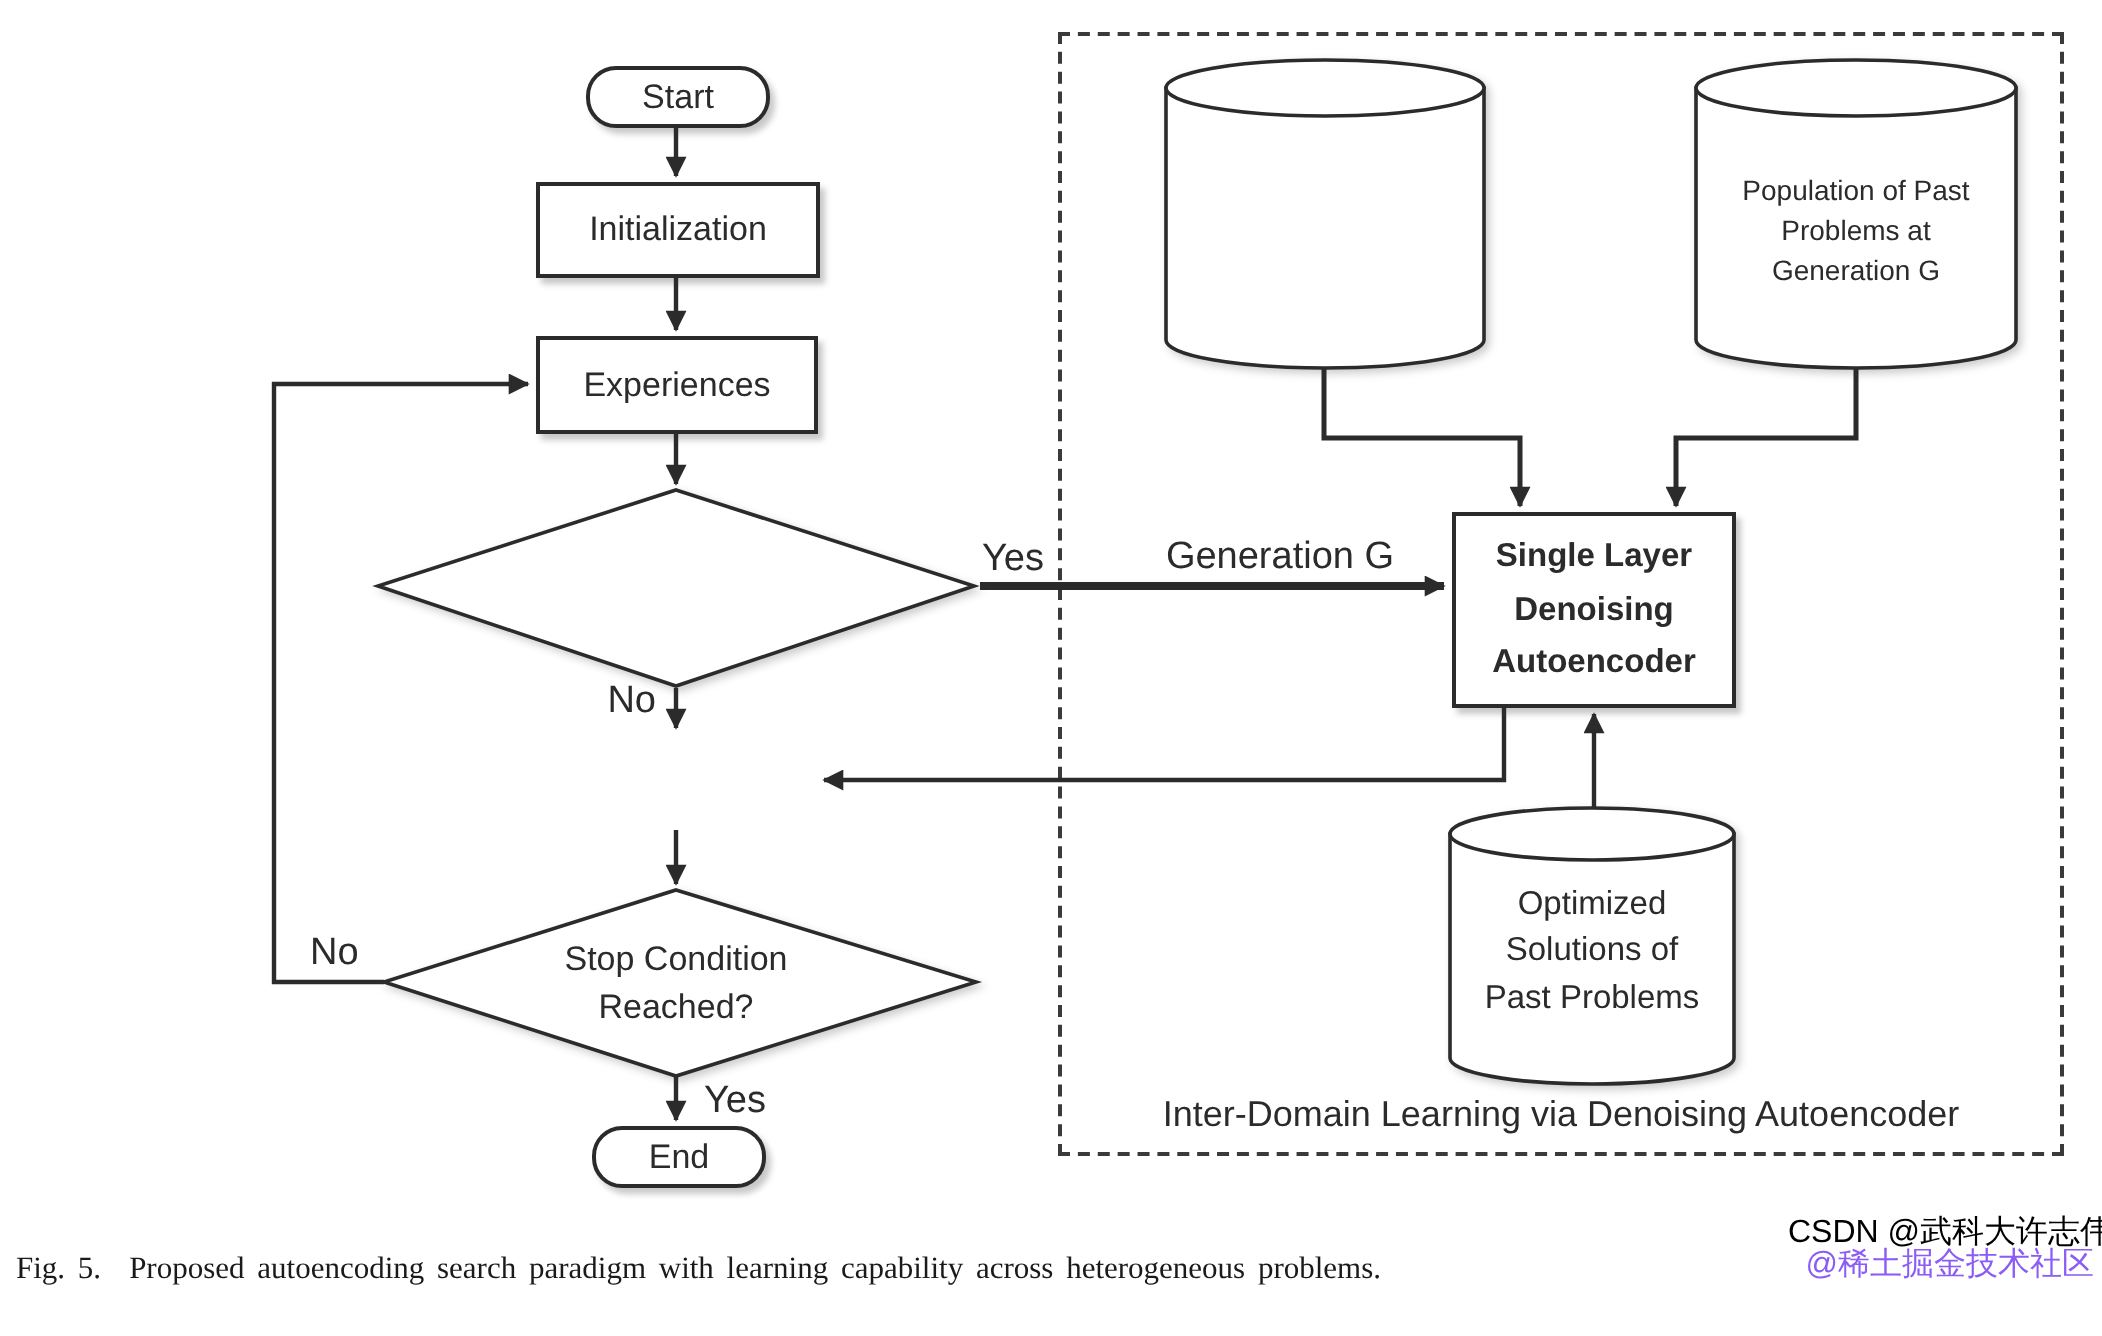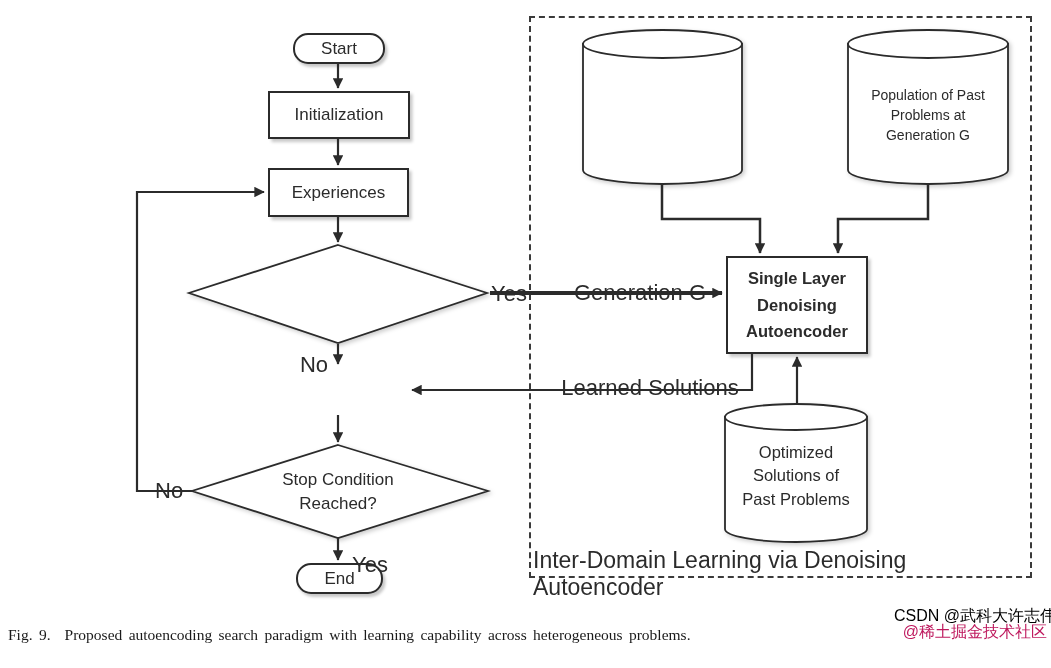--- a/index.html
+++ b/index.html
@@ -18,34 +18,34 @@
     font-size:17px;z-index:1;box-shadow:2.5px 3px 3px rgba(0,0,0,0.22);
     text-align:center;
   }
   .rounded{border-radius:15px;}
   .shape{filter:drop-shadow(2px 2.5px 2px rgba(0,0,0,0.20));}
   .lbl{
     position:absolute;z-index:3;display:flex;align-items:center;justify-content:center;
     text-align:center;font-size:17px;line-height:1.42;white-space:pre-line;
   }
   .edge-lbl{
-    position:absolute;z-index:3;font-size:22px;white-space:nowrap;margin-top:12px;
+    position:absolute;z-index:3;font-size:19px;white-space:nowrap;
   }
   .interdomain-lbl{
     position:absolute;left:533px;top:547px;width:495px;height:26px;z-index:3;
-    text-align:left;font-size:23px;color:#2b2b2b;
+    text-align:center;font-size:18px;color:#2b2b2b;
   }
   .caption{
     position:absolute;left:8px;top:626px;z-index:3;
     font-family:"Liberation Serif", serif;font-size:15.5px;color:#1a1a1a;
     white-space:nowrap;word-spacing:2.5px;
   }
   .caption .cap-text{margin-left:14px;}
   .wm{position:absolute;z-index:3;font-size:16px;white-space:nowrap;}
-  .wm1{right:17px;top:622px;color:#be185d;}
+  .wm1{right:17px;top:622px;color:#8b5cf6;}
   .wm2{right:8px;top:606px;color:#000000;margin-left:20px;}
   .auto-box{font-size:16.5px;line-height:1.6;white-space:pre-line;font-weight:bold;}
 </style>
 </head>
 <body>
 
 <div class="stage">
 
   <div class="dashed-box"></div>
 
@@ -114,24 +114,23 @@
 Generation G</div>
   <div class="lbl" style="left:728px;top:428px;width:136px;height:96px;font-size:16.5px;text-align:center;">Optimized
 Solutions of
 Past Problems</div>
 
   <div class="edge-lbl" style="left:491px;top:269px;">Yes</div>
   <div class="edge-lbl" style="left:292px;top:340px;width:36px;text-align:right;">No</div>
   <div class="edge-lbl" style="left:155px;top:466px;">No</div>
   <div class="edge-lbl" style="left:352px;top:540px;">Yes</div>
   <div class="edge-lbl" style="left:555px;top:268px;width:170px;text-align:center;">Generation G</div>
-  <div class="edge-lbl" style="left:560px;top:363px;width:180px;text-align:center;">Learned Solutions</div>
 
   <div class="interdomain-lbl">Inter-Domain Learning via Denoising Autoencoder</div>
 
   <div class="caption">
-    <span class="cap-label">Fig. 9.</span><span class="cap-text">Proposed autoencoding search paradigm with learning capability across heterogeneous problems.</span>
+    <span class="cap-label">Fig. 5.</span><span class="cap-text">Proposed autoencoding search paradigm with learning capability across heterogeneous problems.</span>
   </div>
 
   <div class="wm wm1">@稀土掘金技术社区</div>
   <div class="wm wm2">CSDN @武科大许志伟</div>
 
 </div>
 
 </body></html>

